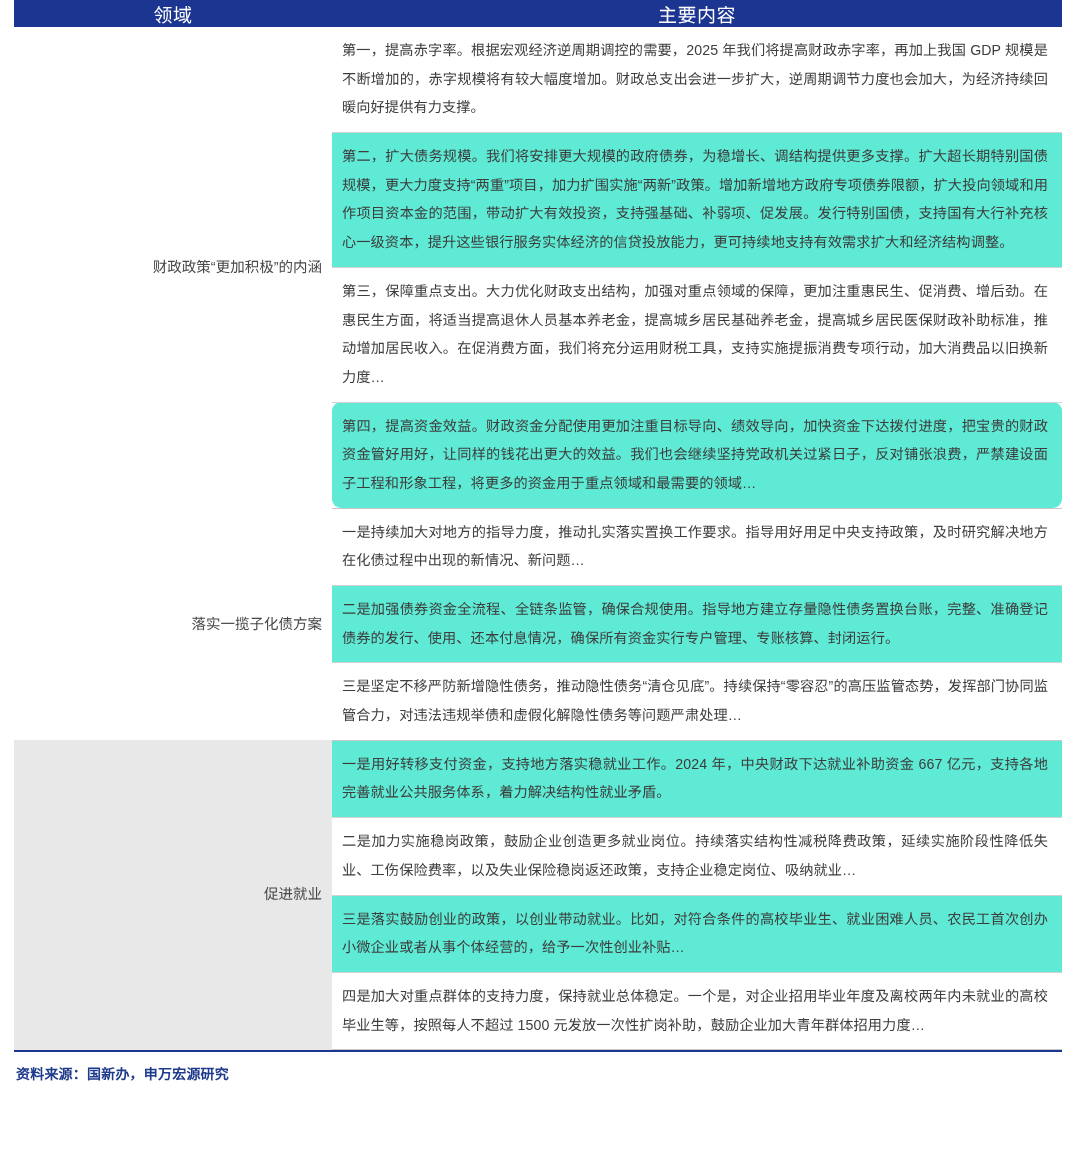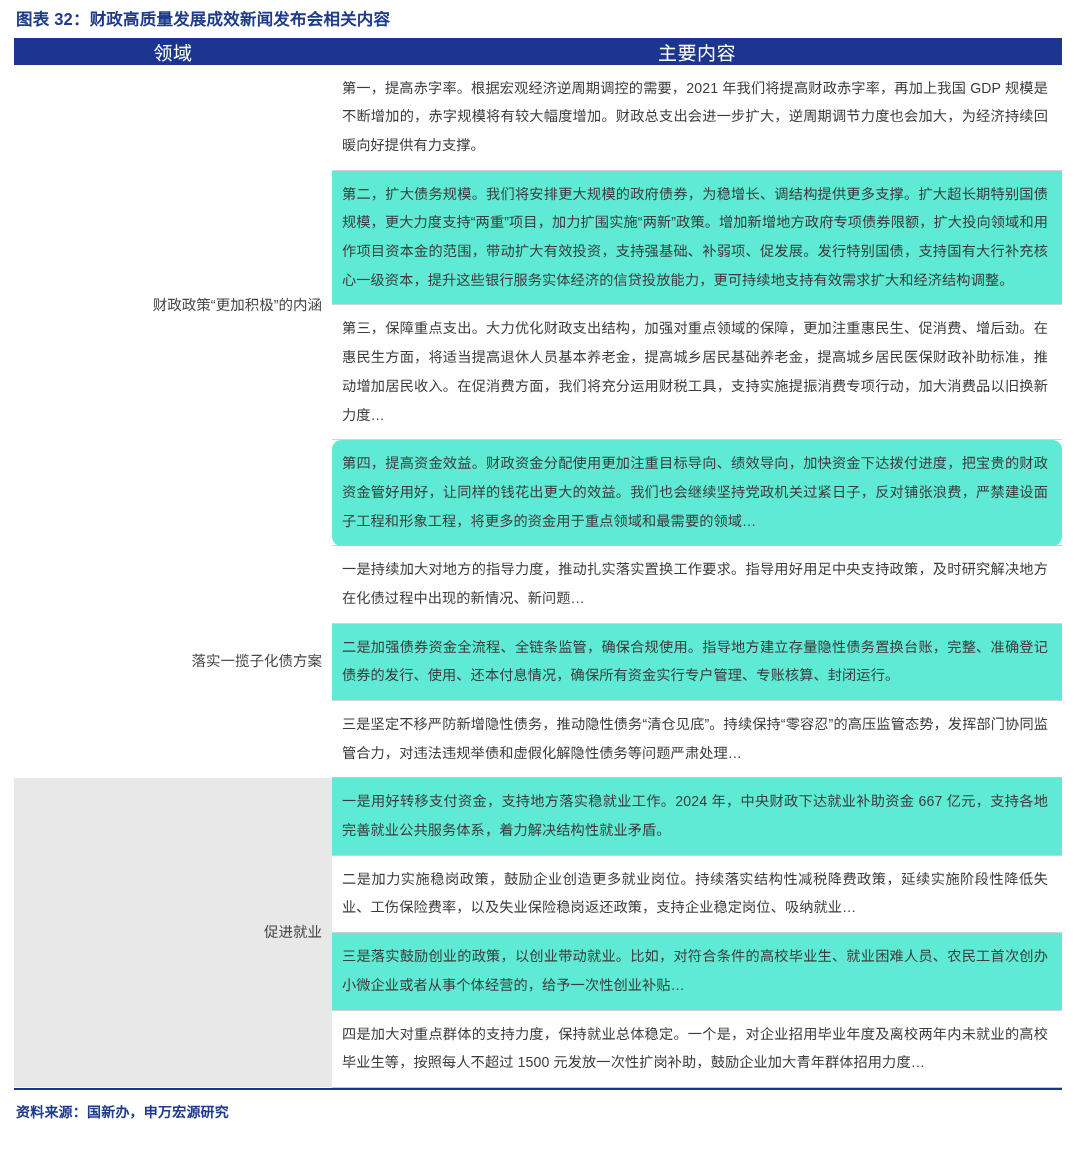--- a/index.html
+++ b/index.html
@@ -98,37 +98,36 @@
     color: #1f3b8c;
     padding: 11px 0 0 2px;
     letter-spacing: 0.2px;
   }
 </style>
 </head>
 <body>
 
 <div class="page">
 
-  <div class="exhibit-title">图表 32：财政高质量发展成效新闻发布会相关内容</div>
 
   <table class="matrix">
     <colgroup>
       <col class="c-area">
       <col class="c-body">
     </colgroup>
     <thead>
       <tr>
         <th>领域</th>
         <th>主要内容</th>
       </tr>
     </thead>
     <tbody>
         <tr class="sub-row">
           <td class="area-cell" rowspan="4">财政政策“更加积极”的内涵</td>
-          <td class="body-cell">第一，提高赤字率。根据宏观经济逆周期调控的需要，2021 年我们将提高财政赤字率，再加上我国 GDP 规模是不断增加的，赤字规模将有较大幅度增加。财政总支出会进一步扩大，逆周期调节力度也会加大，为经济持续回暖向好提供有力支撑。</td>
+          <td class="body-cell">第一，提高赤字率。根据宏观经济逆周期调控的需要，2025 年我们将提高财政赤字率，再加上我国 GDP 规模是不断增加的，赤字规模将有较大幅度增加。财政总支出会进一步扩大，逆周期调节力度也会加大，为经济持续回暖向好提供有力支撑。</td>
         </tr>
         <tr class="sub-row">
           <td class="body-cell shaded">第二，扩大债务规模。我们将安排更大规模的政府债券，为稳增长、调结构提供更多支撑。扩大超长期特别国债规模，更大力度支持“两重”项目，加力扩围实施“两新”政策。增加新增地方政府专项债券限额，扩大投向领域和用作项目资本金的范围，带动扩大有效投资，支持强基础、补弱项、促发展。发行特别国债，支持国有大行补充核心一级资本，提升这些银行服务实体经济的信贷投放能力，更可持续地支持有效需求扩大和经济结构调整。</td>
         </tr>
         <tr class="sub-row">
           <td class="body-cell">第三，保障重点支出。大力优化财政支出结构，加强对重点领域的保障，更加注重惠民生、促消费、增后劲。在惠民生方面，将适当提高退休人员基本养老金，提高城乡居民基础养老金，提高城乡居民医保财政补助标准，推动增加居民收入。在促消费方面，我们将充分运用财税工具，支持实施提振消费专项行动，加大消费品以旧换新力度…</td>
         </tr>
         <tr class="sub-row last-of-group">
           <td class="body-cell shaded">第四，提高资金效益。财政资金分配使用更加注重目标导向、绩效导向，加快资金下达拨付进度，把宝贵的财政资金管好用好，让同样的钱花出更大的效益。我们也会继续坚持党政机关过紧日子，反对铺张浪费，严禁建设面子工程和形象工程，将更多的资金用于重点领域和最需要的领域…</td>
         </tr>

